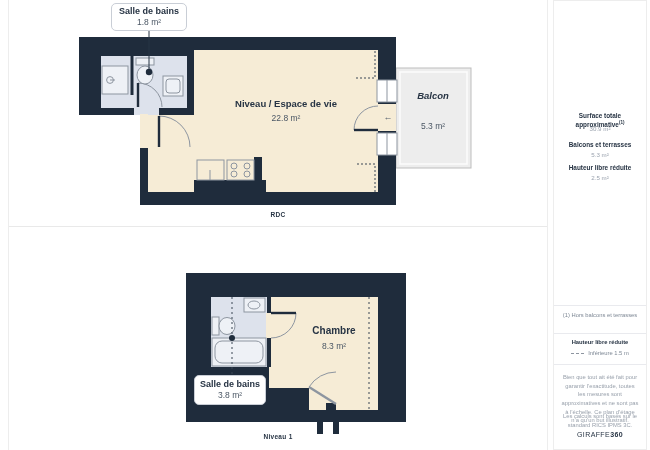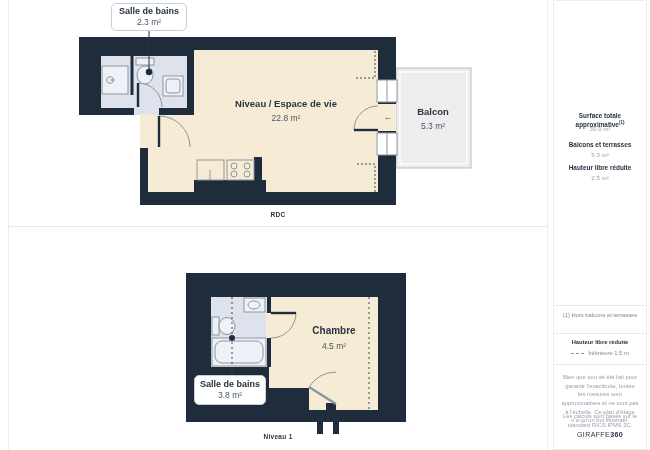--- a/index.html
+++ b/index.html
@@ -125,26 +125,26 @@
 
         <path d="M355,78 H374 V50" fill="none" stroke="#3a4655" stroke-width="1" stroke-dasharray="2,2"></path>
         <path d="M356,164 H374 V192" fill="none" stroke="#3a4655" stroke-width="1" stroke-dasharray="2,2"></path>
 
         <line x1="148" y1="31" x2="148" y2="70" stroke="#273444" stroke-width="1"></line>
         <circle cx="148" cy="72" r="3.2" fill="#1f2c3c"></circle>
       </svg>
 
       <div class="callout" style="left:102px; top:3px; width:76px; height:28px;">
         <div class="t">Salle de bains</div>
-        <div class="a">2.3 m²</div>
+        <div class="a">1.8 m²</div>
       </div>
 
       <div class="plan-text room-name" style="left:277px; top:104px;">Niveau / Espace de vie</div>
       <div class="plan-text room-area" style="left:277px; top:118px;">22.8 m²</div>
-      <div class="plan-text room-name" style="left:424px; top:112px;">Balcon</div>
+      <div class="plan-text room-name" style="left:424px; top:96px;font-style:italic;">Balcon</div>
       <div class="plan-text room-area" style="left:424px; top:126px;">5.3 m²</div>
       <div class="plan-text door-arrow" style="left:379px; top:117px;">←</div>
       <div class="plan-text level-label" style="left:269px; top:215px;">RDC</div>
     </div>
 
     <div class="floor floor-n1">
       <svg width="538" height="222" viewBox="8 227 538 222">
 
         <rect x="185" y="273" width="220" height="149" fill="#1f2c3c"></rect>
 
@@ -183,21 +183,21 @@
         <path d="M231,297 V375" fill="none" stroke="#3a4655" stroke-width="1" stroke-dasharray="2,3"></path>
         <circle cx="231" cy="338" r="3" fill="#1f2c3c"></circle>
       </svg>
 
       <div class="callout" style="left:185px; top:148px; width:72px; height:30px;">
         <div class="t">Salle de bains</div>
         <div class="a">3.8 m²</div>
       </div>
 
       <div class="plan-text room-name big" style="left:325px; top:104px;">Chambre</div>
-      <div class="plan-text room-area" style="left:325px; top:119px;">4.5 m²</div>
+      <div class="plan-text room-area" style="left:325px; top:119px;">8.3 m²</div>
       <div class="plan-text level-label" style="left:269px; top:210px;">Niveau 1</div>
     </div>
   </div>
 
   <div class="sidebar">
     <div class="sb sb-h" style="top:111px;">
       <span>Surface totale approximative</span><sup>(1)</sup>
     </div>
     <div class="sb sb-v" style="top:124px;">30.9 m²</div>
 

